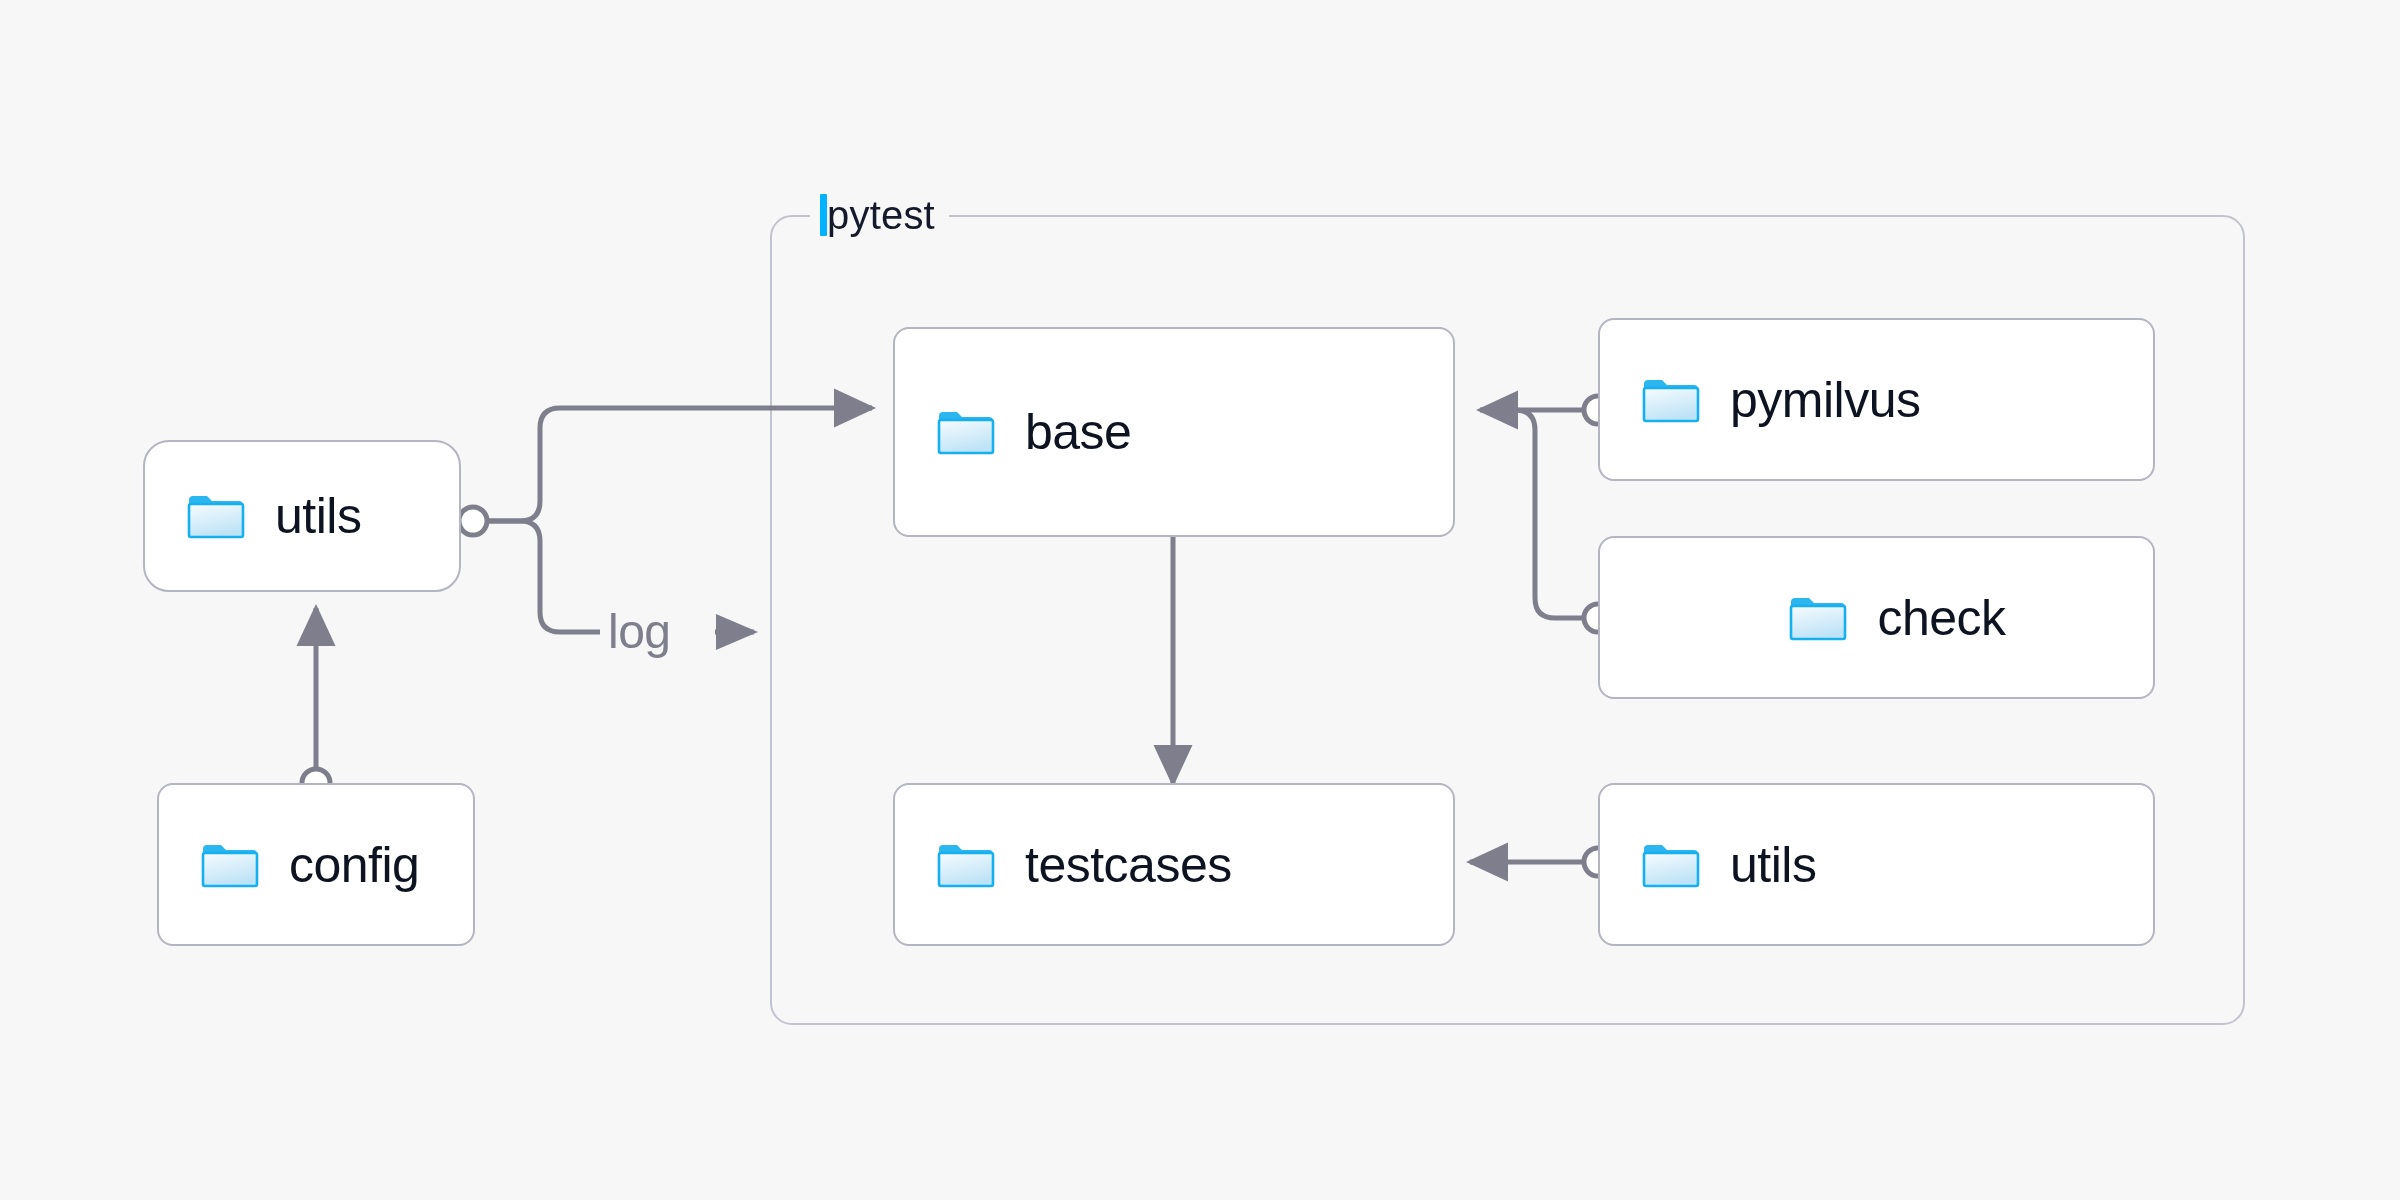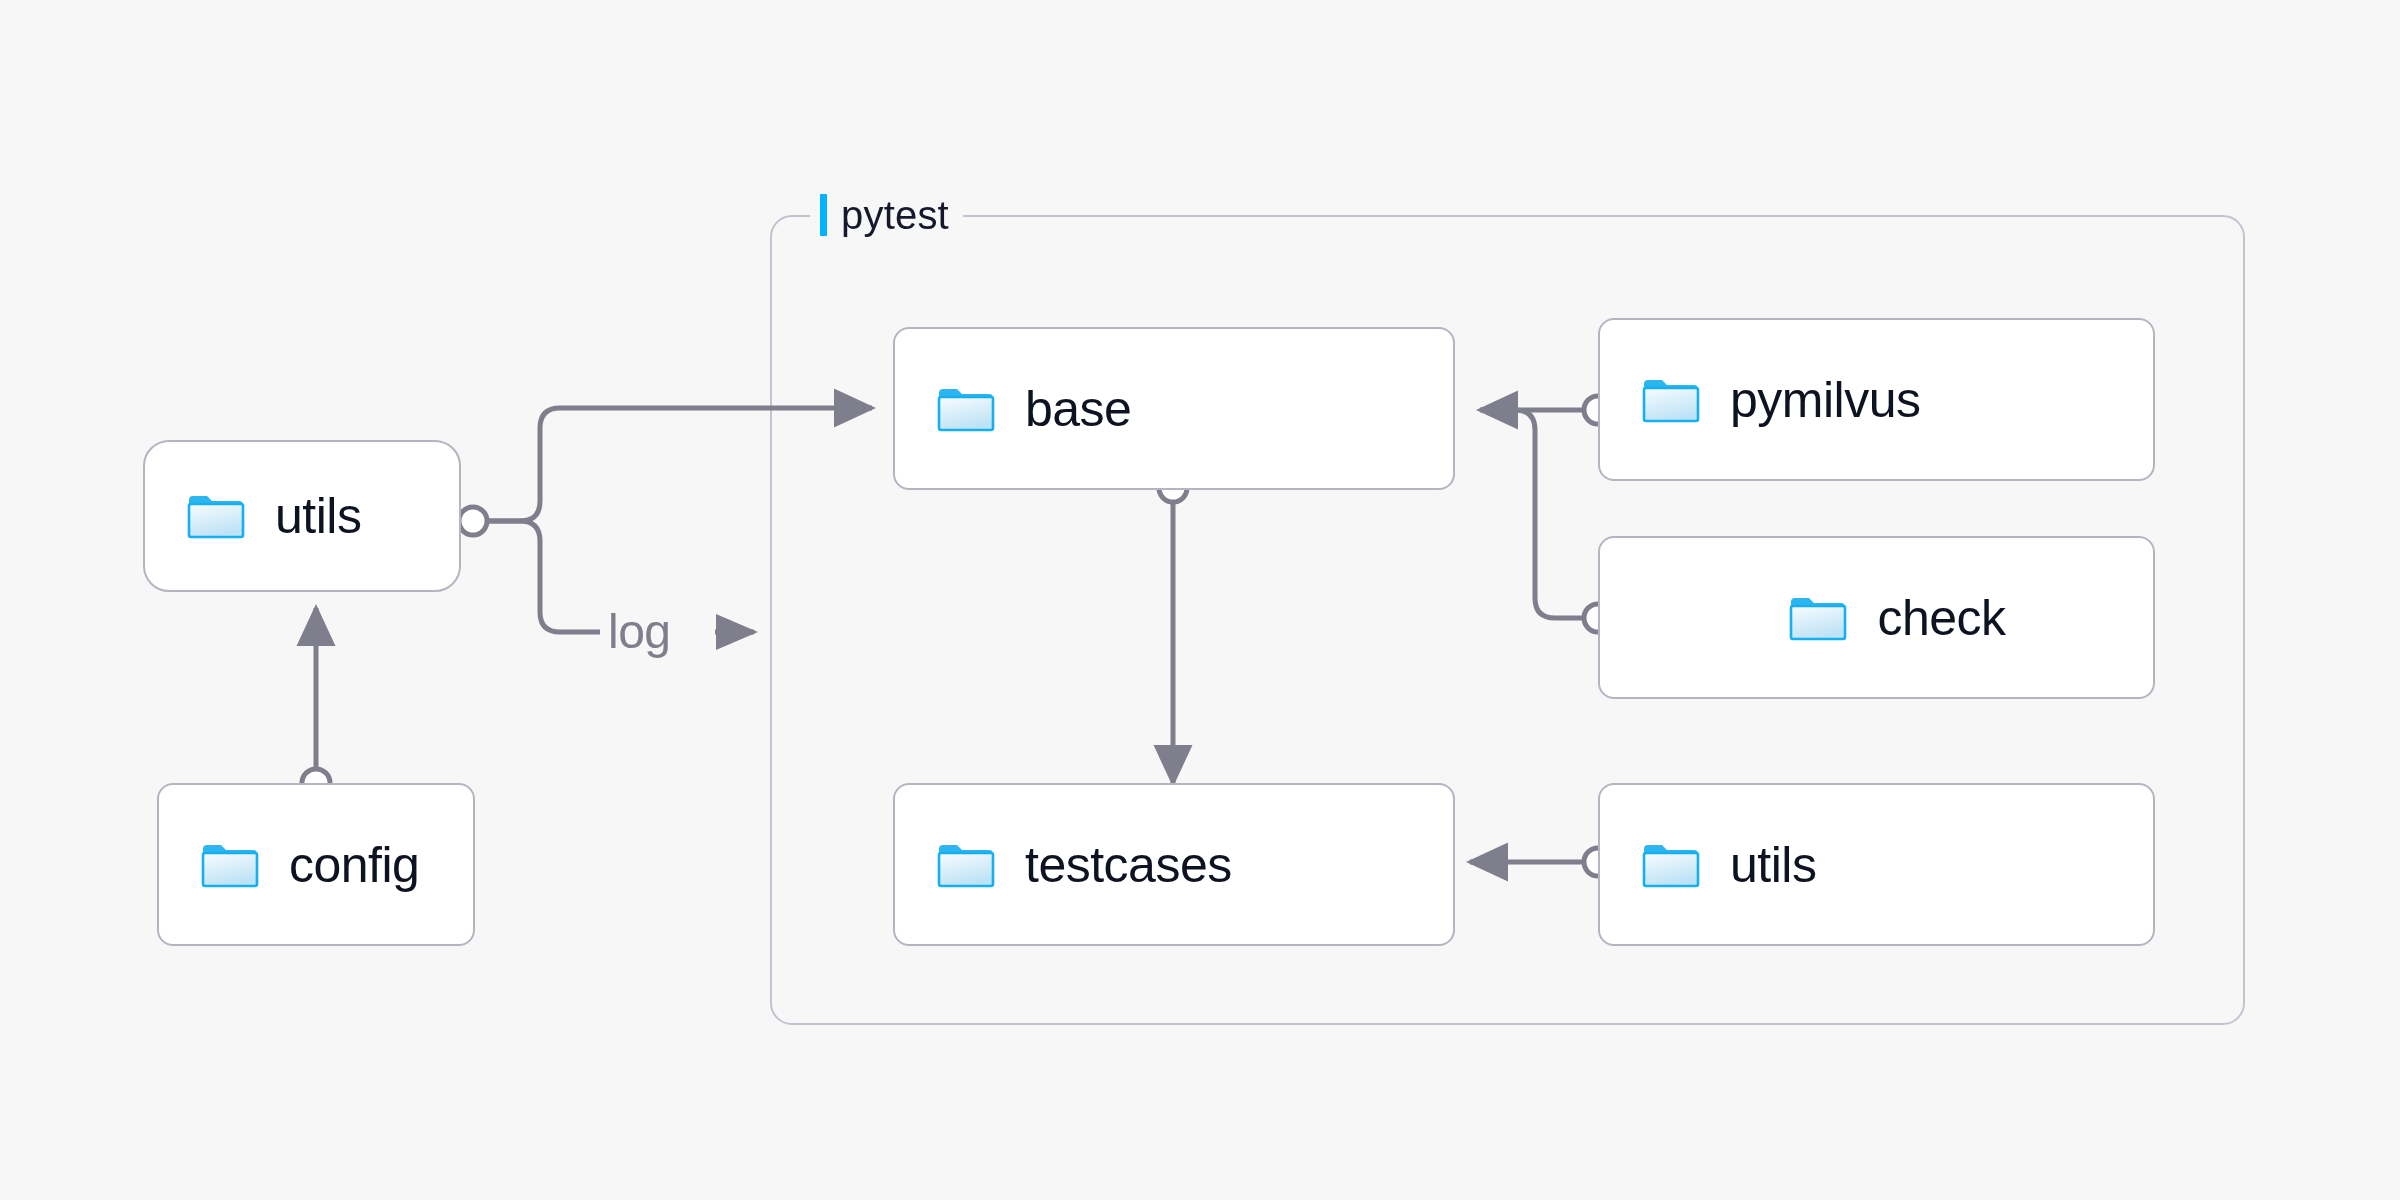--- a/index.html
+++ b/index.html
@@ -24,21 +24,20 @@
     position: absolute;
     border: 2px solid #c3c3cf;
     border-radius: 22px;
     background: transparent;
     box-sizing: border-box;
   }
   .group-label-wrap {
     position: absolute;
     display: flex;
     align-items: center;
-    gap: 14px;
     background: #f7f7f8;
     padding: 0 14px 0 10px;
     height: 46px;
     box-sizing: border-box;
   }
   .group-accent {
     width: 7px;
     height: 42px;
     background: #00b2ff;
     border-radius: 1px;
@@ -178,21 +177,21 @@
           <stop offset="0" stop-color="#f7fcff"></stop>
             <stop offset="1" stop-color="#bfe3f6"></stop>
         </linearGradient>
       </defs>
       <path d="M2 8 Q2 4 6 4 L20 4 L25 9 L52 9 Q56 9 56 13 L56 14 L2 14 Z" fill="#2bb6f0"></path>
       <rect x="2" y="12" width="54" height="33" rx="2" fill="url(#fg2)" stroke="#15b0ef" stroke-width="2.6"></rect>
     </svg>
     <span class="node-label">config</span>
   </div>
 
-  <div class="node" style="left:893px; top:327px; width:562px; height:163px;">
+  <div class="node" style="left:893px; top:327px; width:562px; height:210px;">
     <svg class="folder-icon" viewBox="0 0 58 48">
       <defs>
         <linearGradient id="fg3" x1="0" y1="0" x2="0.35" y2="1">
           <stop offset="0" stop-color="#f7fcff"></stop>
             <stop offset="1" stop-color="#bfe3f6"></stop>
         </linearGradient>
       </defs>
       <path d="M2 8 Q2 4 6 4 L20 4 L25 9 L52 9 Q56 9 56 13 L56 14 L2 14 Z" fill="#2bb6f0"></path>
       <rect x="2" y="12" width="54" height="33" rx="2" fill="url(#fg3)" stroke="#15b0ef" stroke-width="2.6"></rect>
     </svg>

